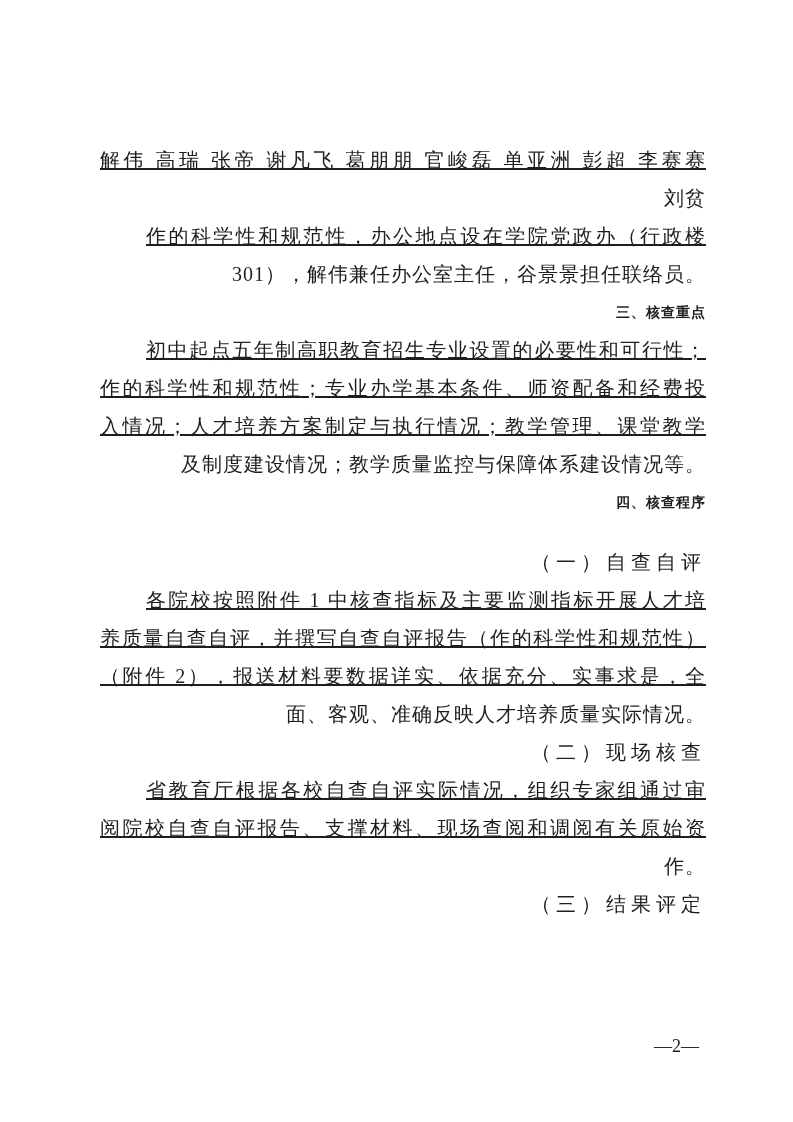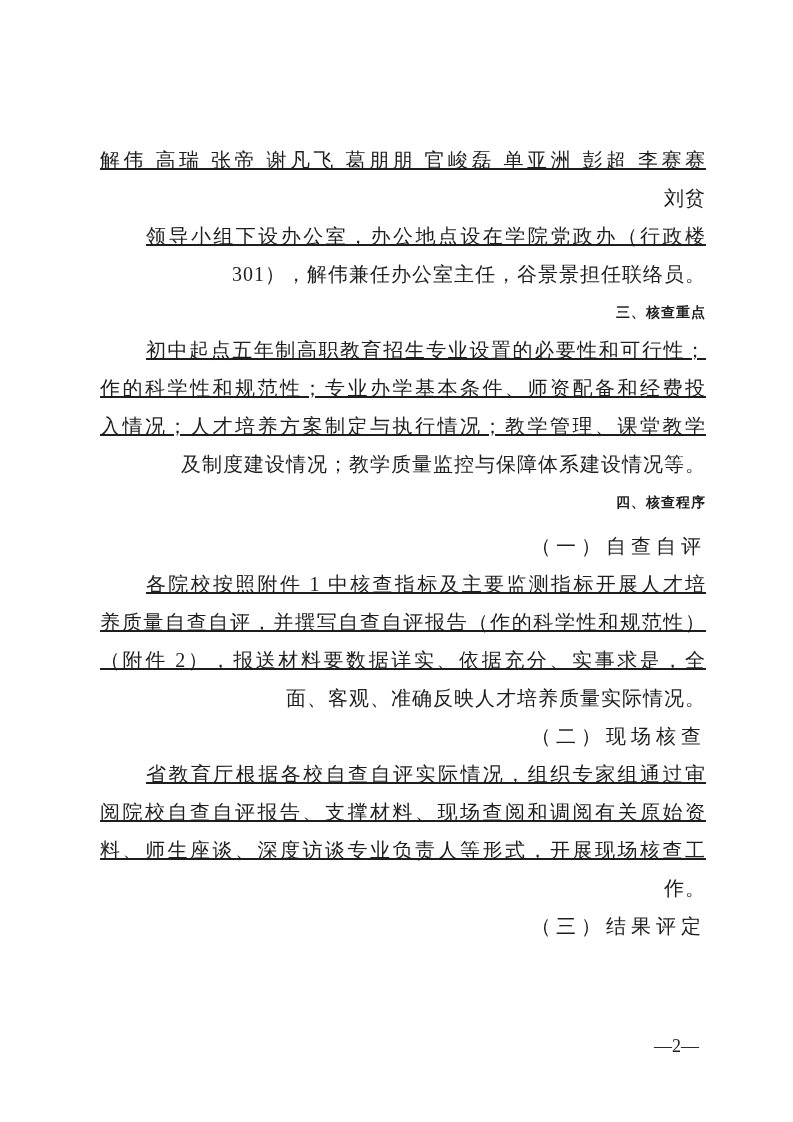--- a/index.html
+++ b/index.html
@@ -37,50 +37,49 @@
   
   .h {
     font-family: "Liberation Sans", "DejaVu Sans", sans-serif;
     font-weight: bold;
     font-size: 14px;
     letter-spacing: 1px;
   }
   
   .sub { letter-spacing: 5px; }
   
-  .xgap { margin-top: 6px; }
+  .xgap { margin-top: 22px; }
   .footer {
     position: absolute;
     top: 1036px;
     right: 94px;
     font-size: 18px;
     letter-spacing: 0;
     color: #1e1e1e;
   }
 </style>
 </head>
 <body>
 
 <div class="doc">
   <div class="line jt">解伟 高瑞 张帝 谢凡飞 葛朋朋 官峻磊 单亚洲 彭超 李赛赛</div>
   <div class="line">刘贫</div>
-  <div class="line ind jt">领导小组下设办公室，办公地点设在学院党政办（行政楼</div>
+  <div class="line ind jt">作的科学性和规范性，办公地点设在学院党政办（行政楼</div>
   <div class="line">301），解伟兼任办公室主任，谷景景担任联络员。</div>
   <div class="line ind h">三、核查重点</div>
   <div class="line ind jt">初中起点五年制高职教育招生专业设置的必要性和可行性；</div>
   <div class="line jt">作的科学性和规范性；专业办学基本条件、师资配备和经费投</div>
   <div class="line jt">入情况；人才培养方案制定与执行情况；教学管理、课堂教学</div>
   <div class="line">及制度建设情况；教学质量监控与保障体系建设情况等。</div>
   <div class="line ind h">四、核查程序</div>
   <div class="line ind sub xgap">（一）自查自评</div>
   <div class="line ind jt">各院校按照附件 1 中核查指标及主要监测指标开展人才培</div>
   <div class="line jt">养质量自查自评，并撰写自查自评报告（作的科学性和规范性）</div>
   <div class="line jt">（附件 2），报送材料要数据详实、依据充分、实事求是，全</div>
   <div class="line">面、客观、准确反映人才培养质量实际情况。</div>
   <div class="line ind sub">（二）现场核查</div>
   <div class="line ind jt">省教育厅根据各校自查自评实际情况，组织专家组通过审</div>
   <div class="line jt">阅院校自查自评报告、支撑材料、现场查阅和调阅有关原始资</div>
-  <div class="line jt">料、师生座谈、深度访谈专业负责人等形式，开展现场核查工</div>
   <div class="line">作。</div>
   <div class="line ind sub">（三）结果评定</div>
 </div>
 
 <div class="footer">—2—</div>
 
 </body></html>

